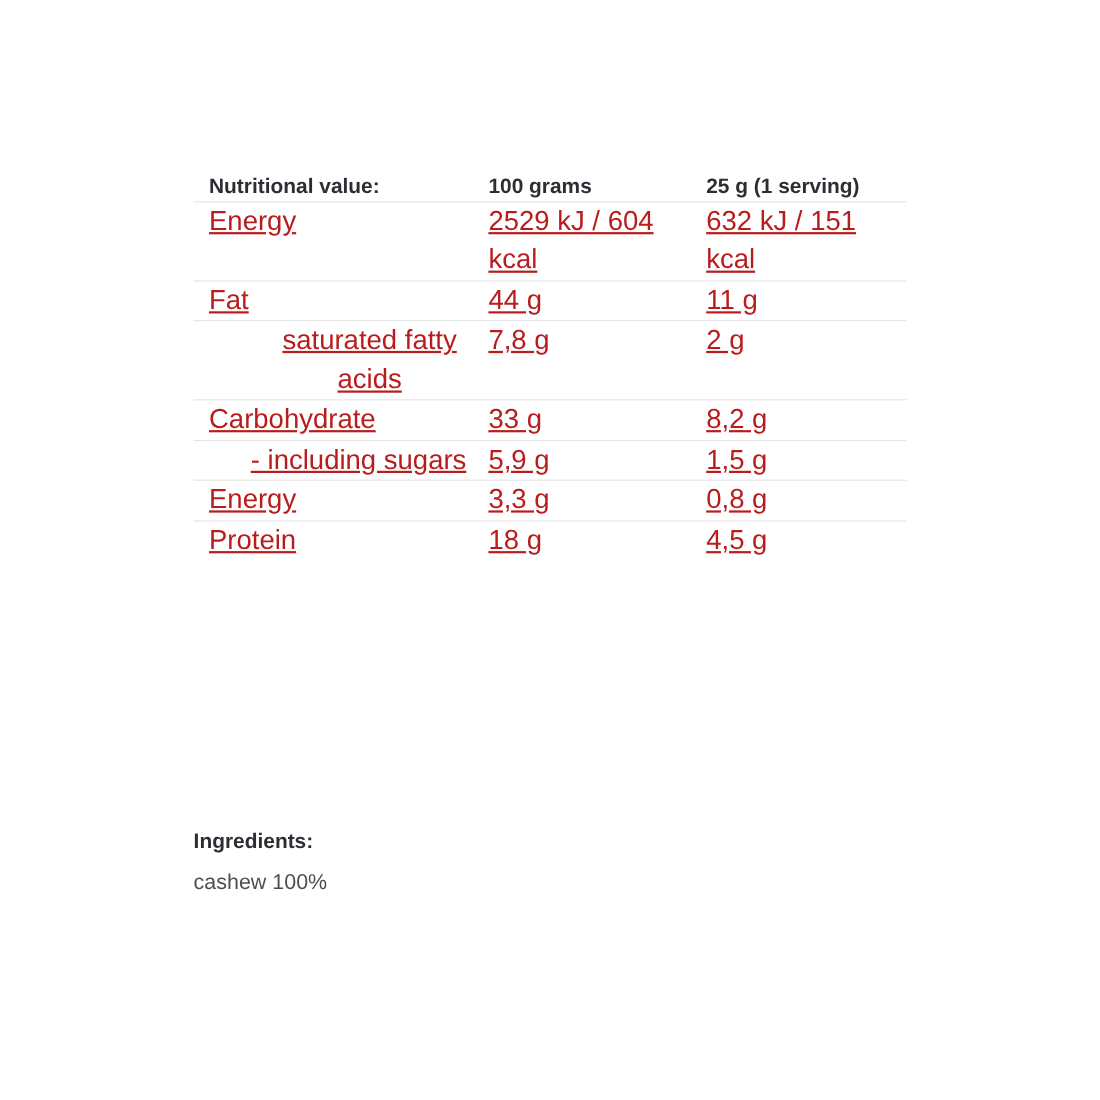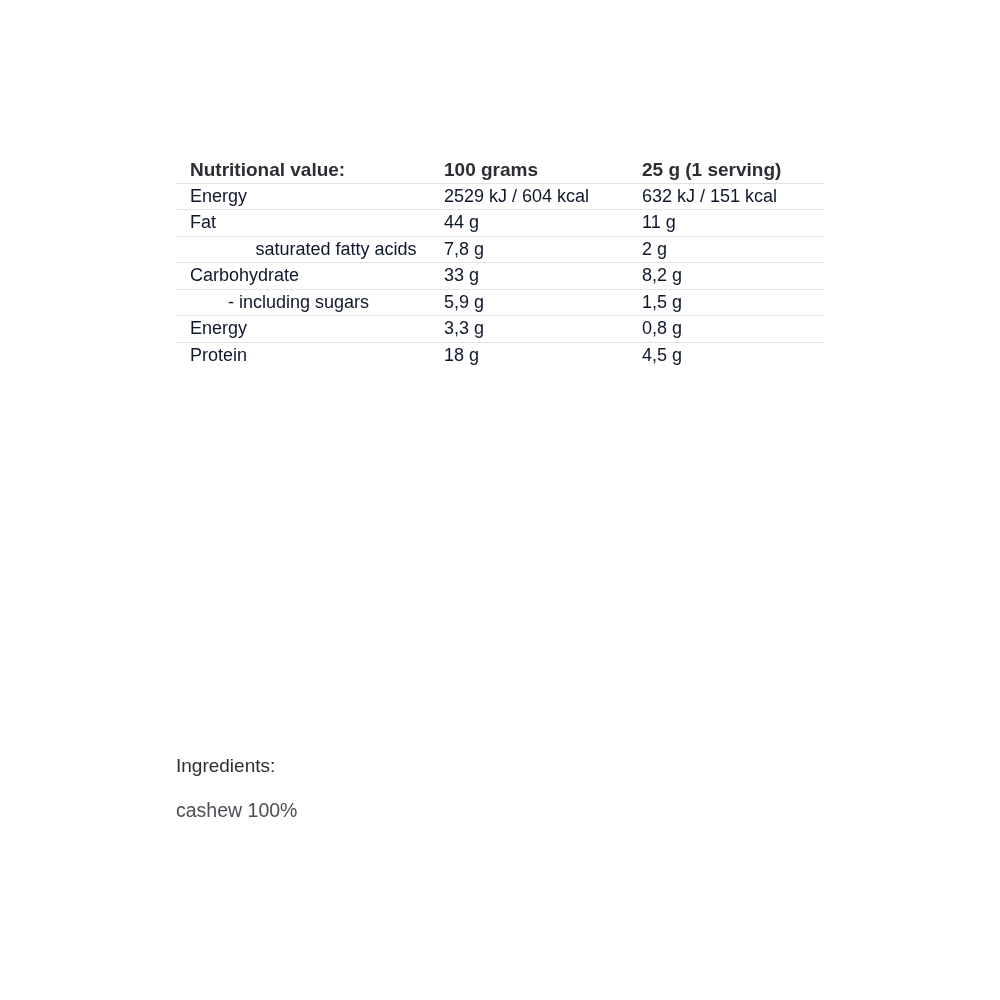--- a/index.html
+++ b/index.html
@@ -49,38 +49,39 @@
     color: #2b2f33;
     padding: 0 0 22px 0;
     line-height: 1.3;
   }
   thead th.label-head { padding-left: 14px; }
 
   tbody tr {
     border-top: 1px solid #e4e4e4;
   }
   tbody td {
-    font-size: 18px;
-    color: #0f172a;
+    font-size: 25px;
+    color: #b91c1c;
     line-height: 1.42;
     padding: 16px 0 16px 0;
+    text-decoration: underline;
   }
   tbody td.label { padding-left: 14px; }
   tbody td.label.indent { padding-left: 52px; text-align: center; }
   tbody td.label.indent2 { padding-left: 52px; }
 
   .ingredients-title {
     margin-top: 58px;
     font-size: 19px;
-    font-weight: normal;
+    font-weight: bold;
     color: #2b2f33;
     padding-left: 0px;
   }
   .ingredients-body {
-    margin-top: 22px;
+    margin-top: 14px;
     font-size: 19.5px;
     color: #4a4f54;
     padding-left: 0px;
   }
   .ing-block {
     position: absolute;
     left: 176px;
     top: 755px;
     width: 648px;
   }

